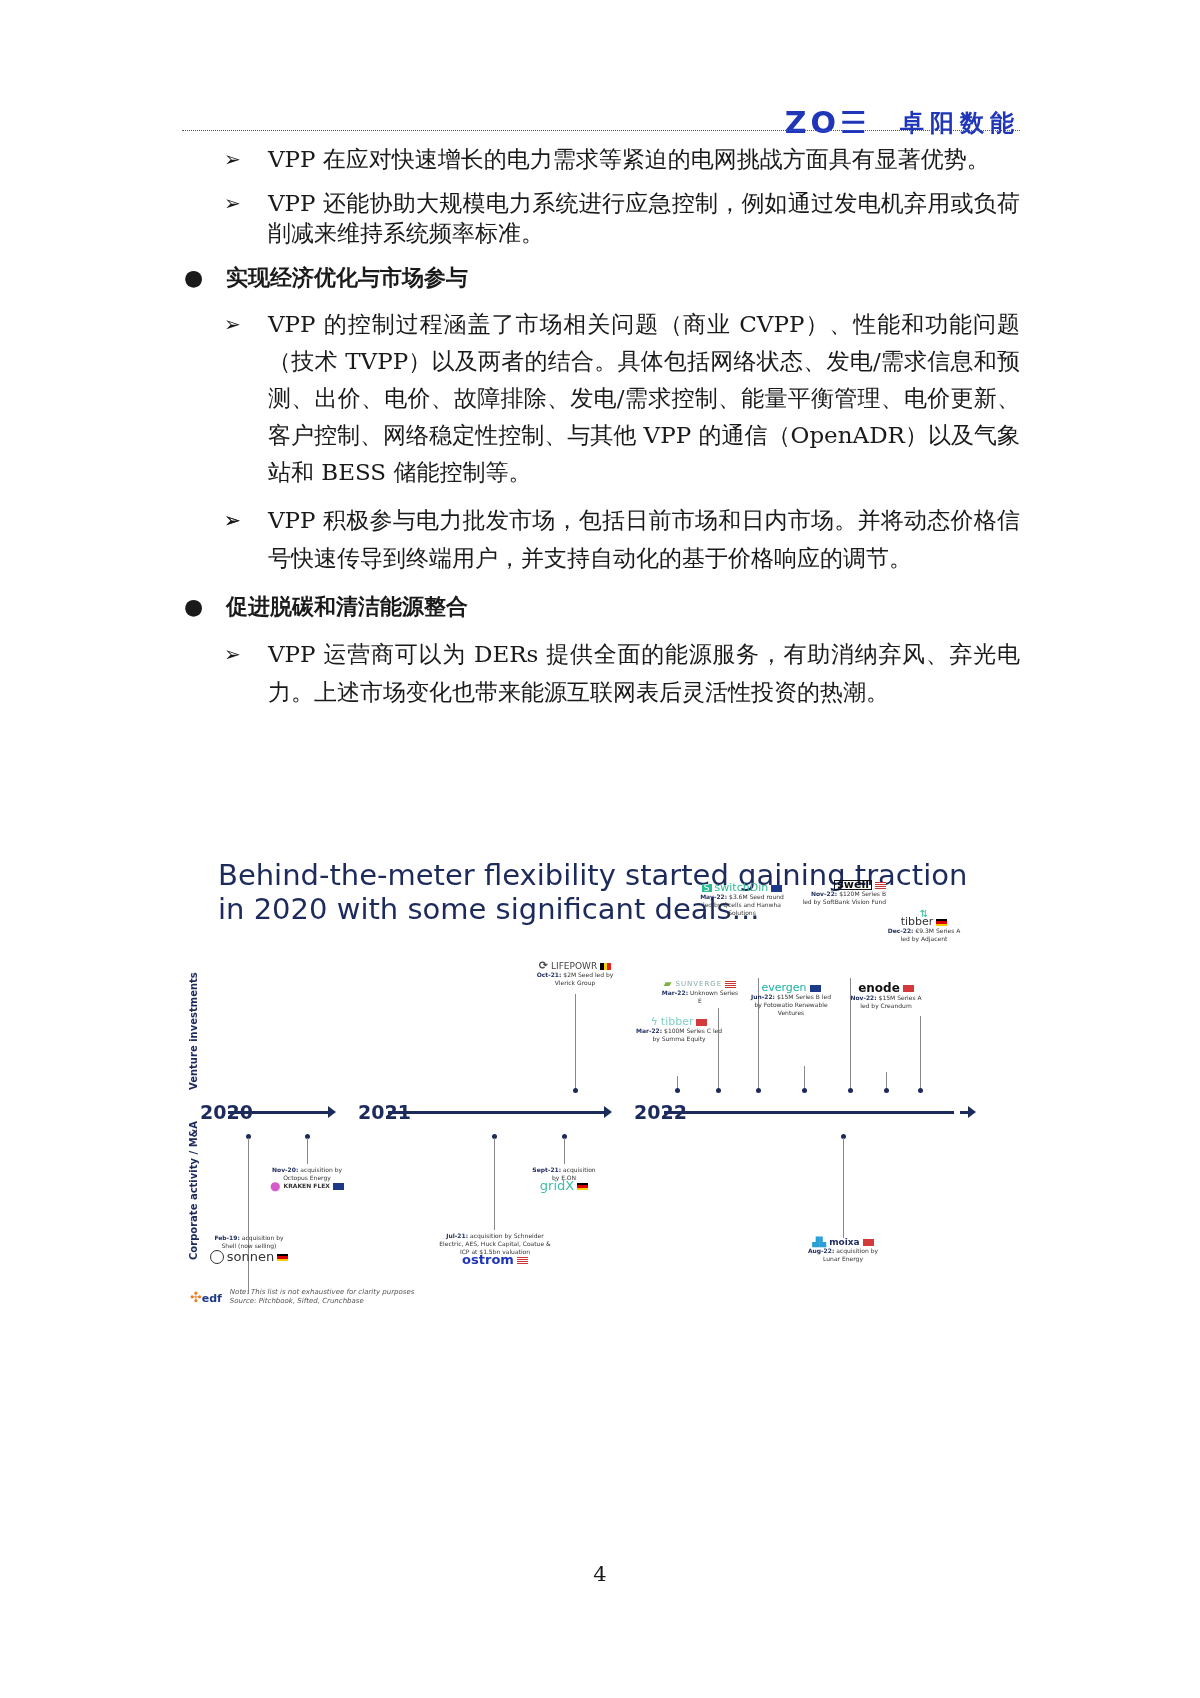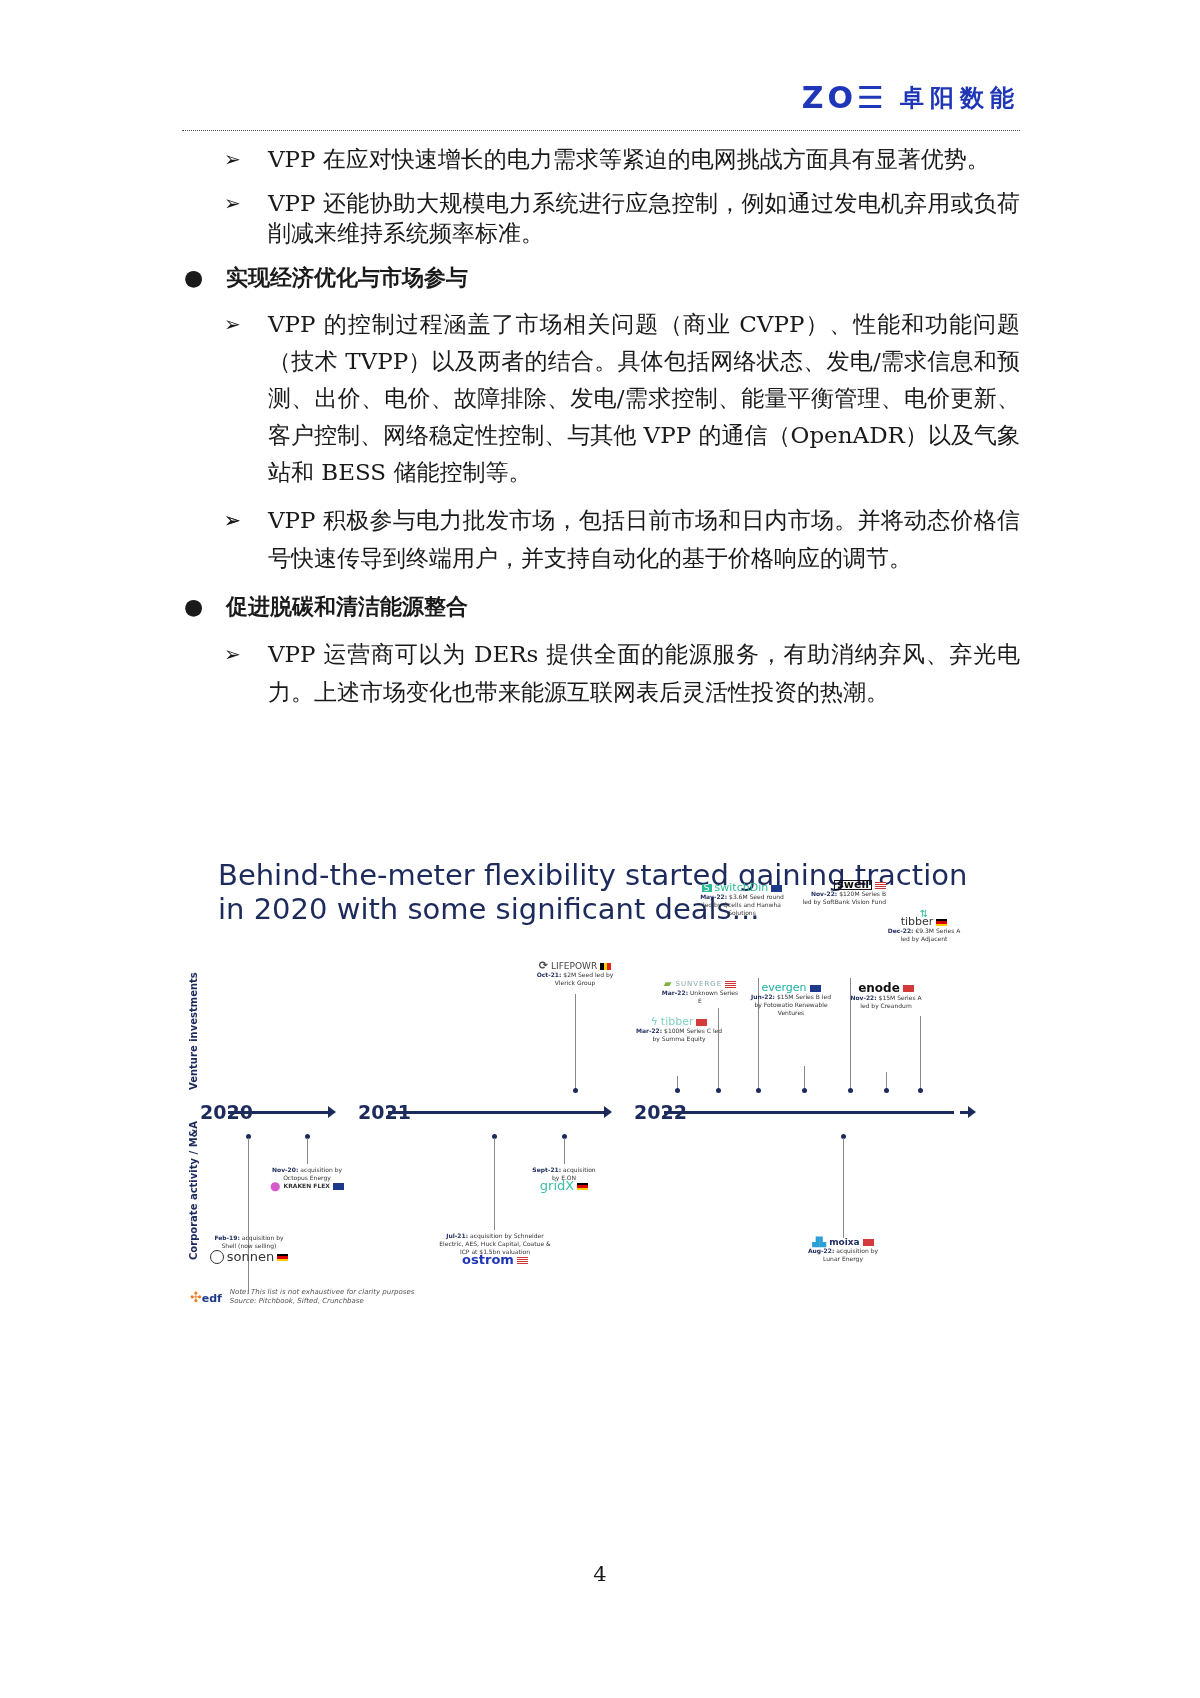--- a/index.html
+++ b/index.html
@@ -1,18 +1,18 @@
 <!DOCTYPE html>
 <html><head>
   <meta charset="utf-8">
   <style>
     html, body { margin: 0; padding: 0; background: #ffffff; }
     body { width: 1200px; height: 1698px; position: relative; overflow: hidden; font-family: "DejaVu Serif", "Liberation Serif", serif; color: #1a1a1a; }
 
-    .header-logo { position: absolute; right: 180px; top: 80px; display: flex; align-items: center; gap: 12px; color: #1f36b8; font-family: "DejaVu Sans", sans-serif; font-weight: bold; }
+    .header-logo { position: absolute; right: 180px; top: 105px; display: flex; align-items: center; gap: 29px; color: #1f36b8; font-family: "DejaVu Sans", sans-serif; font-weight: bold; }
     .logo-mark { font-size: 30px; letter-spacing: 4px; }
     .logo-cn { font-size: 24px; letter-spacing: 6px; }
     .header-rule { position: absolute; left: 182px; width: 838px; top: 130px; border-top: 1.5px dotted #555; }
 
     .content { position: absolute; left: 180px; top: 140px; width: 840px; }
     .sub { position: relative; padding-left: 88px; font-size: 23px; line-height: 40px; margin-bottom: 10px; text-align: justify; }
     .sub .arrow { position: absolute; left: 44px; top: 0; font-size: 20px; }
     .sec { position: relative; padding-left: 46px; font-size: 22px; font-weight: bold; font-family: "DejaVu Sans", sans-serif; line-height: 36px; margin: 12px 0 10px 0; }
     .sec .dot { position: absolute; left: 4px; top: 0; font-size: 22px; }
 

